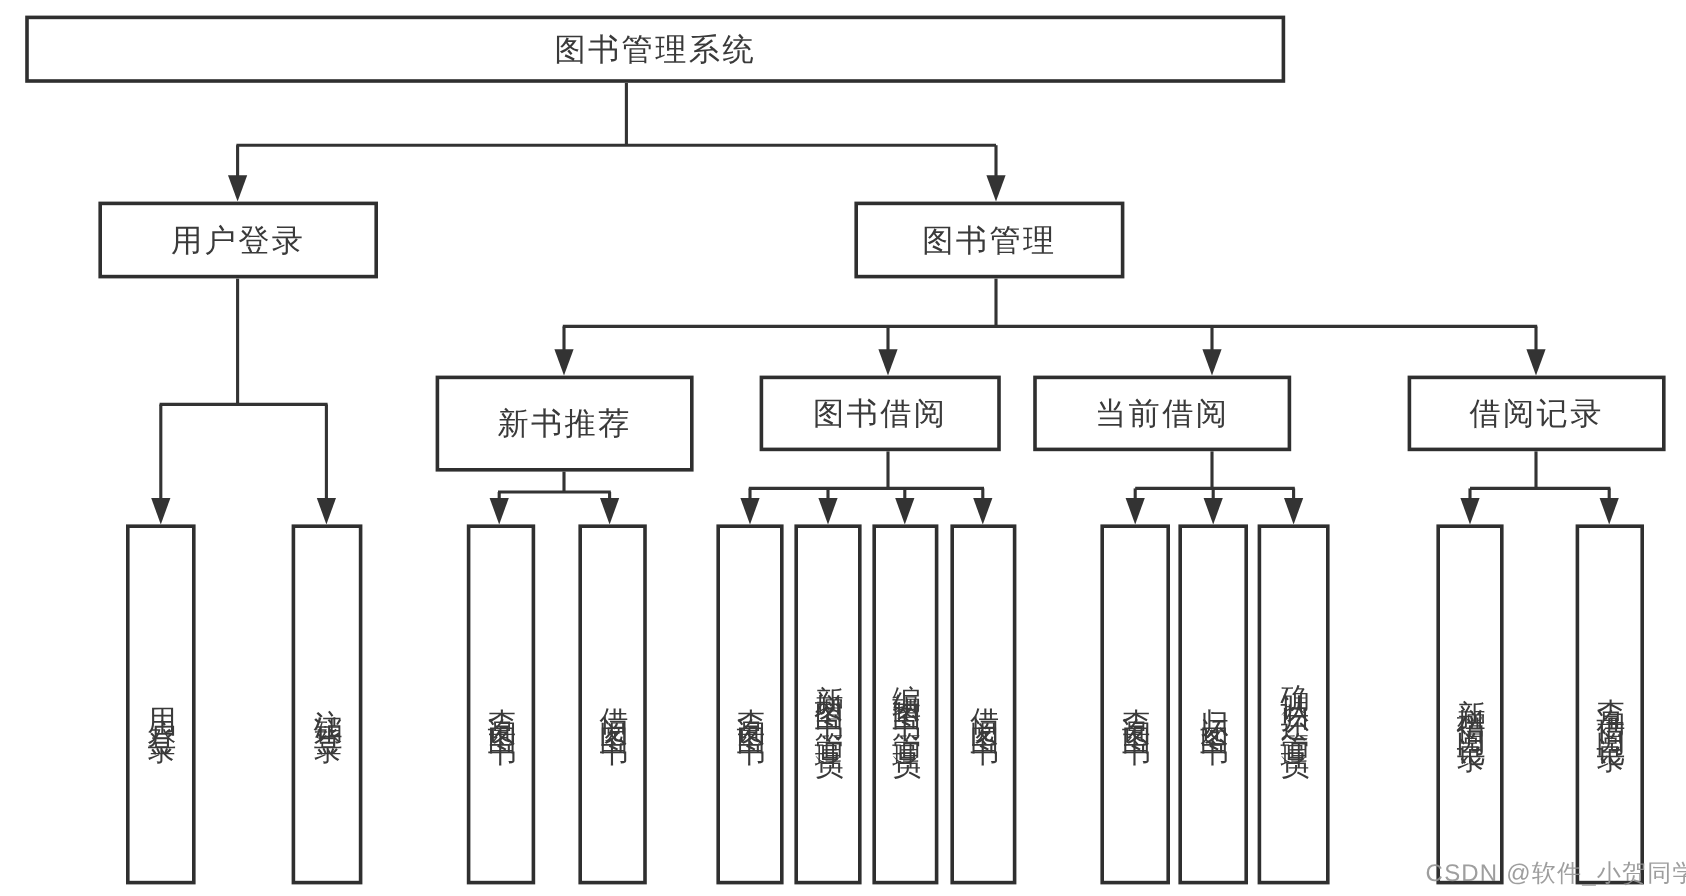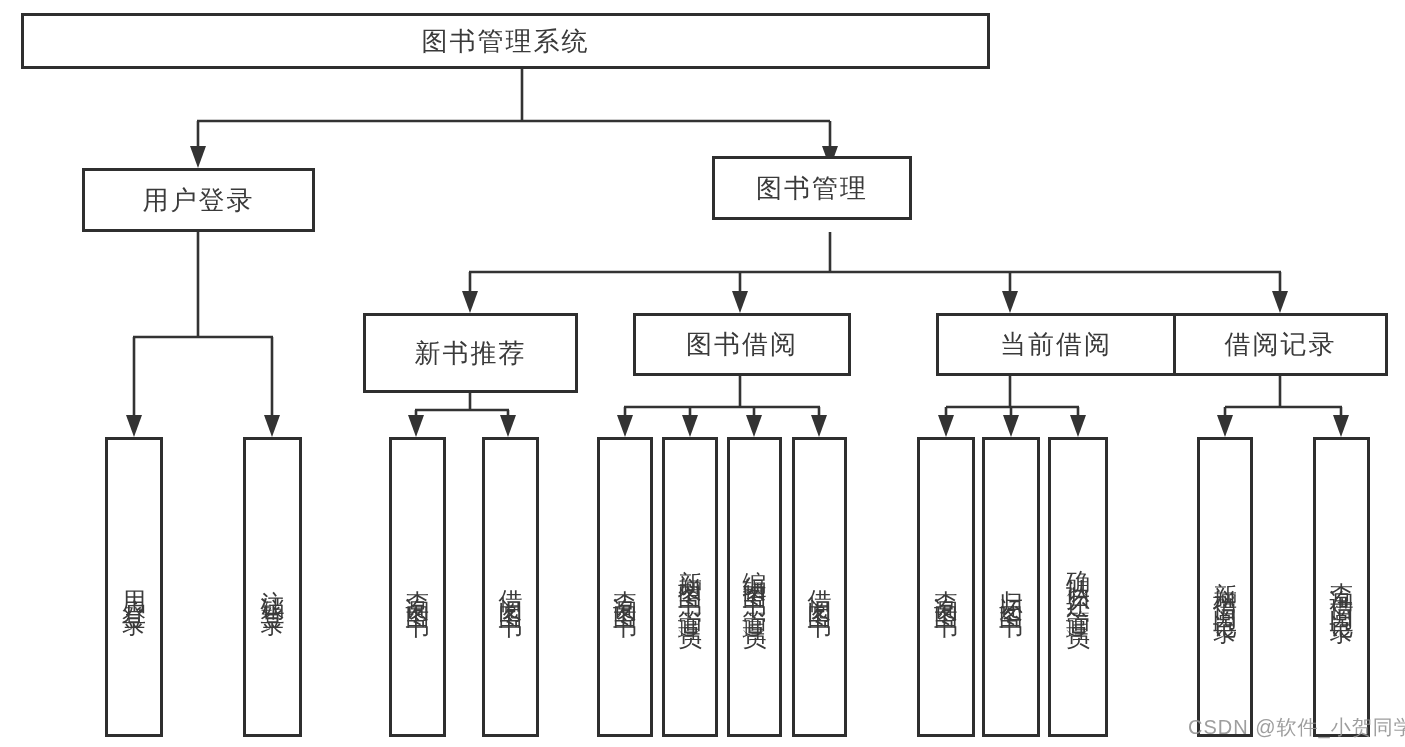--- a/index.html
+++ b/index.html
@@ -130,38 +130,38 @@
         <line x1="1280" y1="376" x2="1280" y2="407"></line>
         <line x1="1225" y1="407" x2="1342" y2="407"></line>
         <line x1="1225" y1="407" x2="1225" y2="421"></line>
         <polygon points="1217,415 1233,415 1225,437" stroke="none"></polygon>
         <line x1="1341" y1="407" x2="1341" y2="421"></line>
         <polygon points="1333,415 1349,415 1341,437" stroke="none"></polygon>
       </g>
     </g>
   </svg>
 
-  <div class="node h" style="left:21px;top:13px;width:969px;height:56px">
+  <div class="node h" style="left:21px;top:13px;width:1050px;height:56px">
     <span>图书管理系统</span>
   </div>
 
   <div class="node h" style="left:82px;top:168px;width:233px;height:64px">
     <span>用户登录</span>
   </div>
-  <div class="node h" style="left:712px;top:156px;width:200px;height:64px">
+  <div class="node h" style="left:712px;top:168px;width:225px;height:64px">
     <span>图书管理</span>
   </div>
 
   <div class="node h" style="left:363px;top:313px;width:215px;height:80px">
     <span>新书推荐</span>
   </div>
-  <div class="node h" style="left:633px;top:313px;width:218px;height:63px">
+  <div class="node h" style="left:633px;top:313px;width:201px;height:63px">
     <span>图书借阅</span>
   </div>
-  <div class="node h" style="left:936px;top:313px;width:240px;height:63px">
+  <div class="node h" style="left:861px;top:313px;width:215px;height:63px">
     <span>当前借阅</span>
   </div>
   <div class="node h" style="left:1173px;top:313px;width:215px;height:63px">
     <span>借阅记录</span>
   </div>
 
   <div class="node v" style="left:105px;top:437px;width:58px;height:300px">
     <span>用户登录</span>
   </div>
   <div class="node v" style="left:243px;top:437px;width:59px;height:300px">

